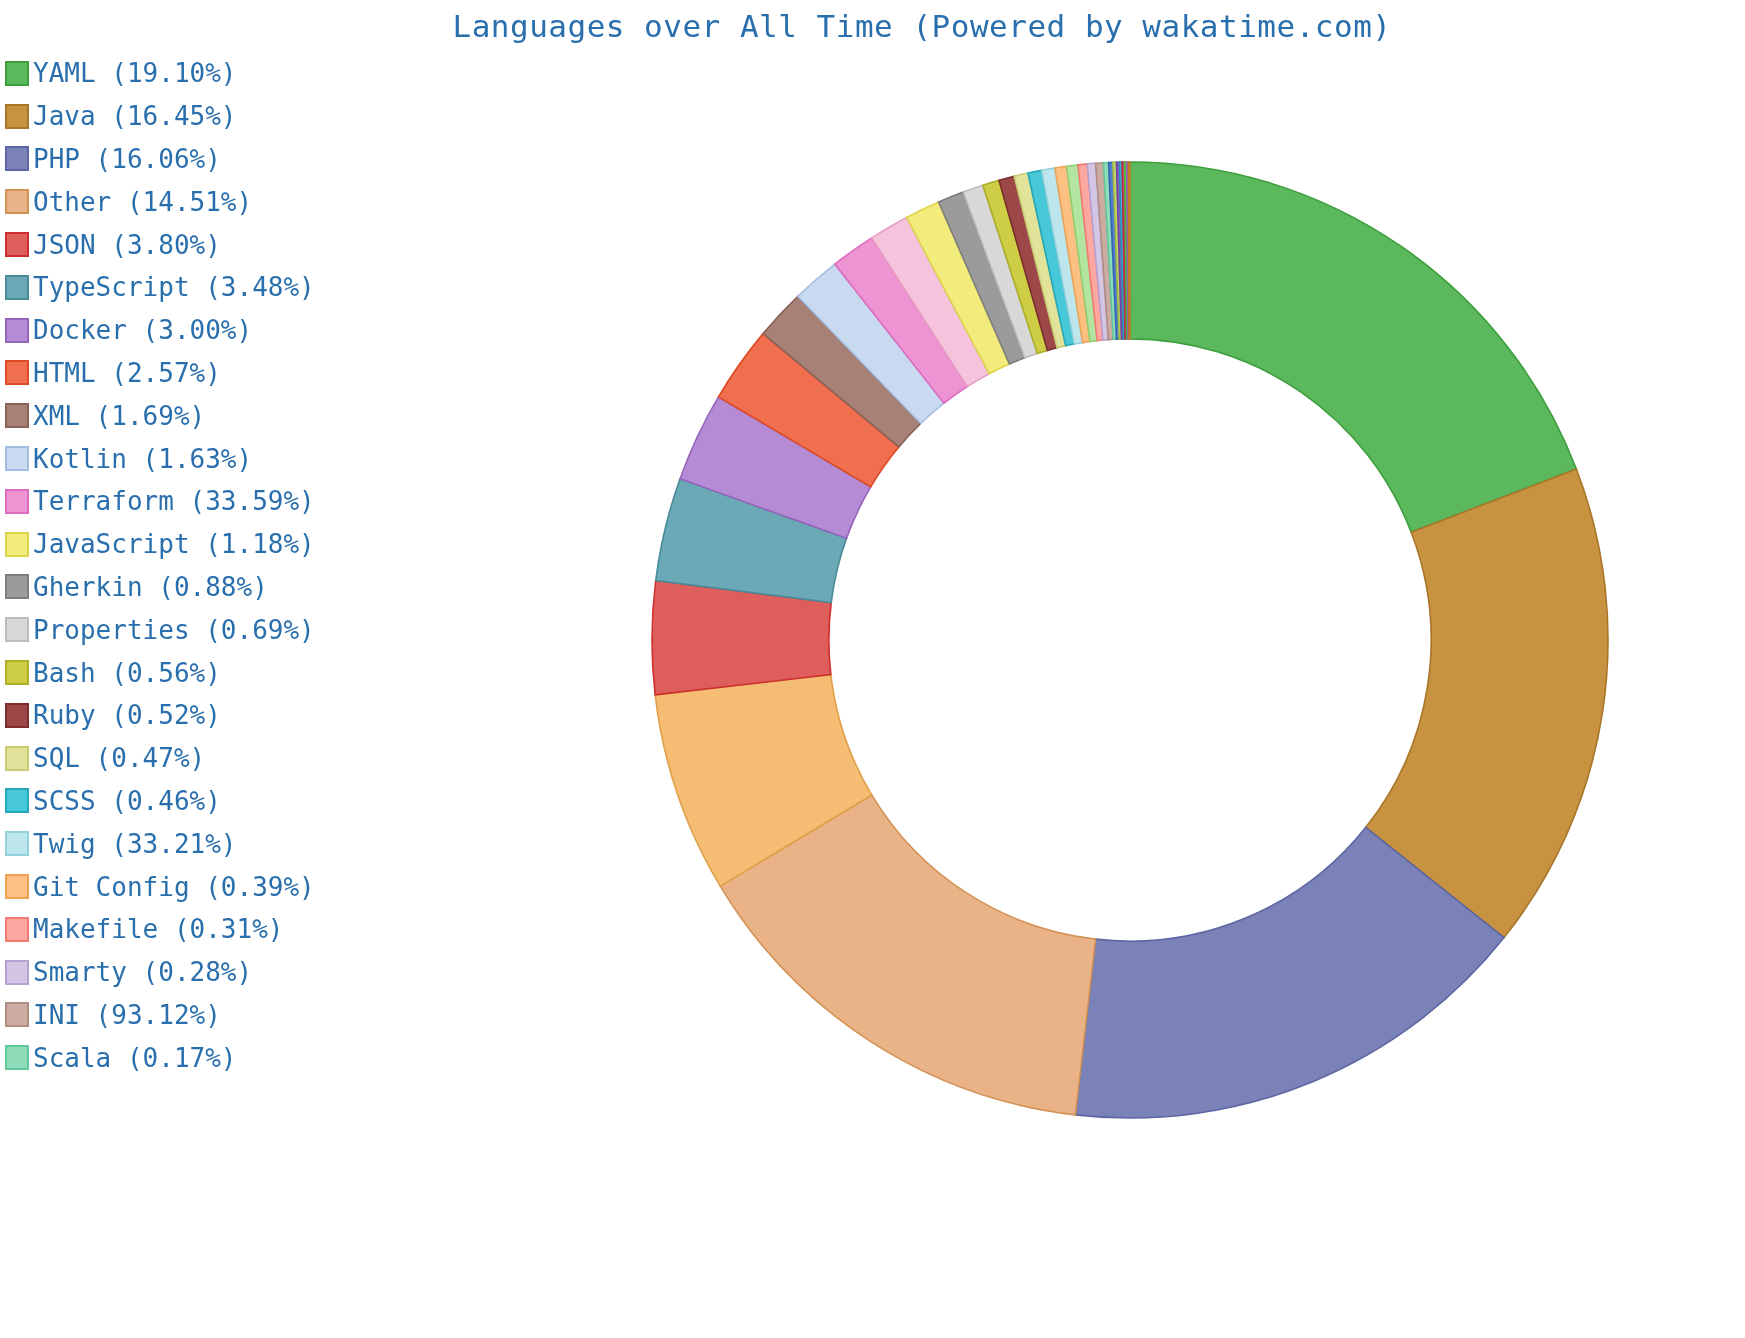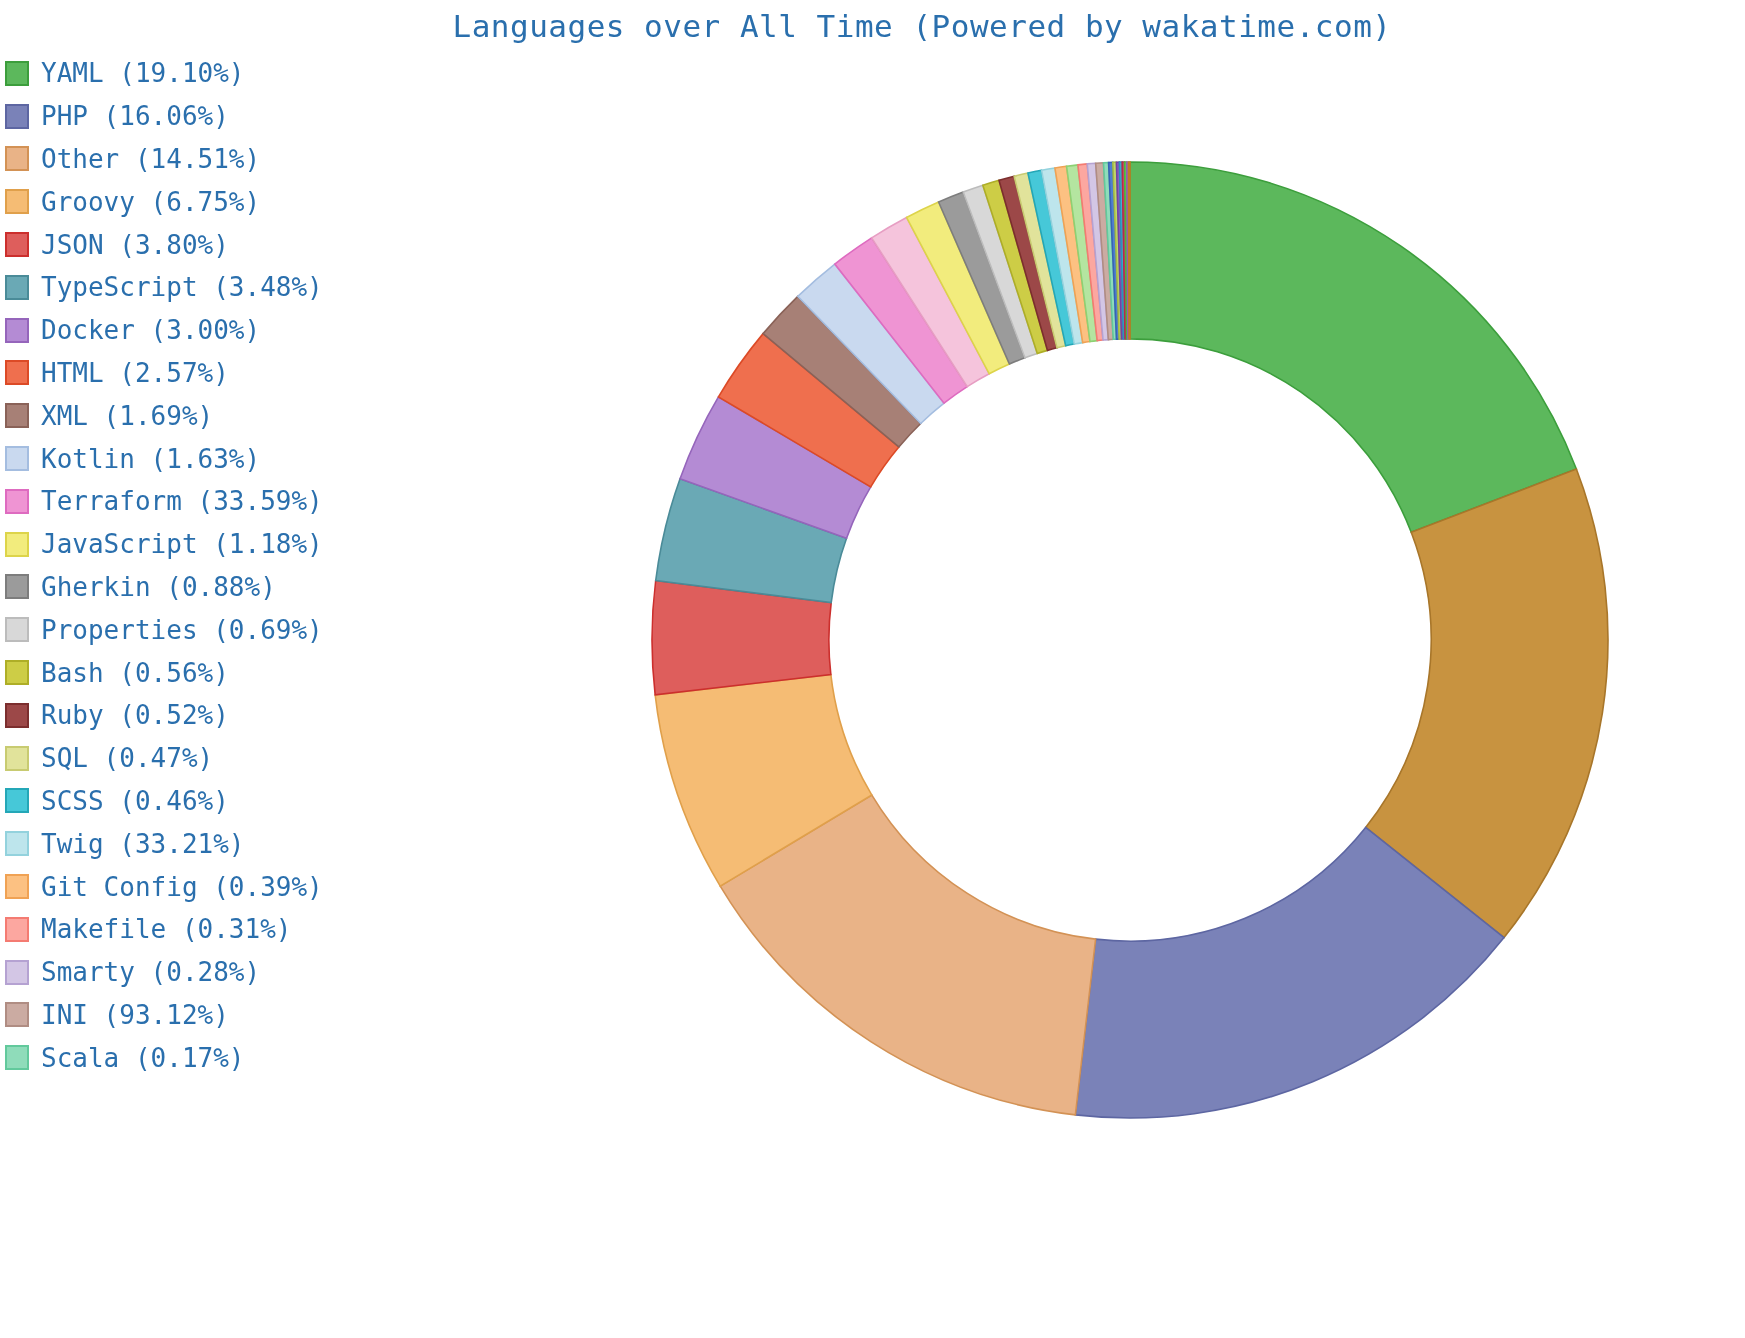--- a/index.html
+++ b/index.html
@@ -52,21 +52,21 @@
     align-items: center;
     height: 42.8px;
   }
   .legend-swatch {
     width: 24px;
     height: 25px;
     box-sizing: border-box;
     flex: 0 0 auto;
   }
   .legend-label {
-    margin-left: 12px;
+    margin-left: 4px;
     color: #2a6fad;
     font-size: 26px;
     font-family: "DejaVu Sans Mono", "Liberation Mono", monospace;
     white-space: nowrap;
     line-height: 1;
   }
 
   
   .donut-wrap {
     position: absolute;
@@ -88,30 +88,30 @@
 <div id="chart-root">
 
   <div class="chart-title">Languages over All Time (Powered by wakatime.com)</div>
 
   <div class="legend" id="legend">
       <div class="legend-item">
         <span class="legend-swatch" style="background: rgb(92, 184, 92); border: 2px solid rgb(60, 158, 60);"></span>
         <span class="legend-label">YAML (19.10%)</span>
       </div>
       <div class="legend-item">
+        <span class="legend-swatch" style="background: rgb(200, 147, 64); border: 2px solid rgb(168, 118, 42);"></span>
+        <span class="legend-label">Java (16.45%)</span>
+      </div>
+      <div class="legend-item">
         <span class="legend-swatch" style="background: rgb(122, 130, 184); border: 2px solid rgb(93, 102, 162);"></span>
         <span class="legend-label">PHP (16.06%)</span>
       </div>
       <div class="legend-item">
         <span class="legend-swatch" style="background: rgb(233, 179, 135); border: 2px solid rgb(211, 146, 85);"></span>
         <span class="legend-label">Other (14.51%)</span>
-      </div>
-      <div class="legend-item">
-        <span class="legend-swatch" style="background: rgb(245, 188, 116); border: 2px solid rgb(224, 160, 75);"></span>
-        <span class="legend-label">Groovy (6.75%)</span>
       </div>
       <div class="legend-item">
         <span class="legend-swatch" style="background: rgb(222, 94, 92); border: 2px solid rgb(204, 47, 45);"></span>
         <span class="legend-label">JSON (3.80%)</span>
       </div>
       <div class="legend-item">
         <span class="legend-swatch" style="background: rgb(106, 169, 181); border: 2px solid rgb(74, 139, 152);"></span>
         <span class="legend-label">TypeScript (3.48%)</span>
       </div>
       <div class="legend-item">

